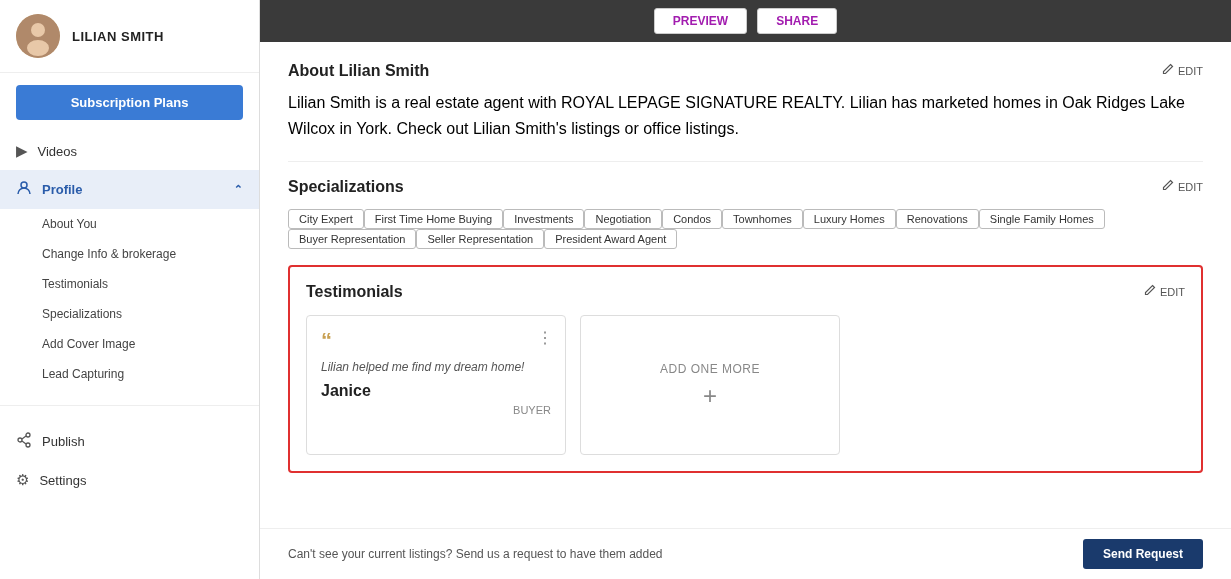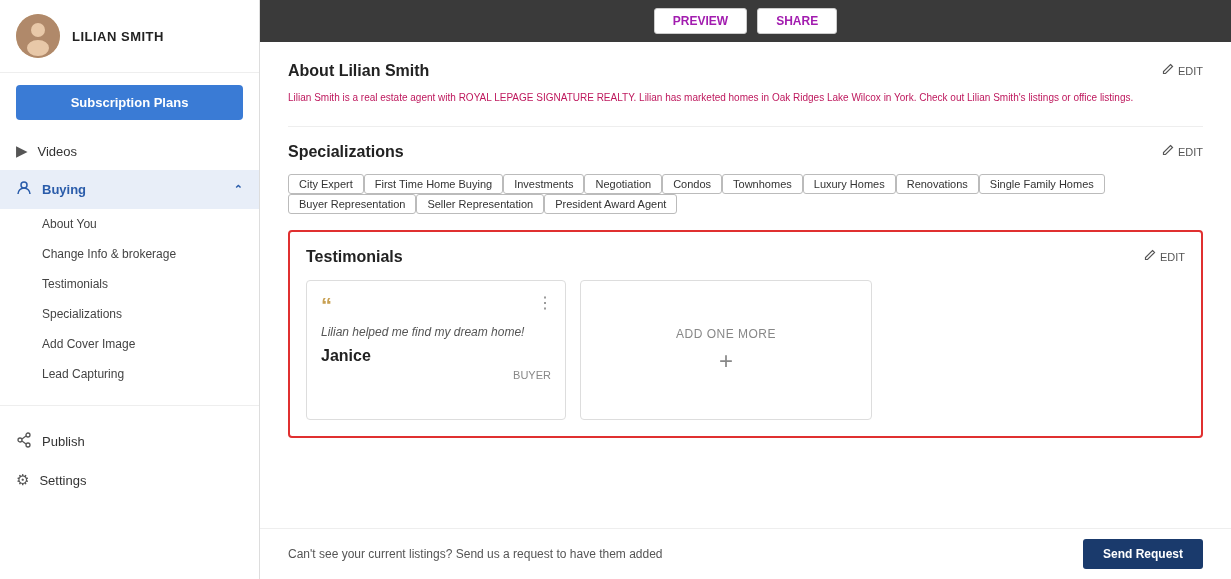--- a/index.html
+++ b/index.html
@@ -131,22 +131,22 @@
       display: flex;
       align-items: center;
       gap: 4px;
       font-size: 11px;
       color: #555;
       cursor: pointer;
     }
     .edit-icon { font-size: 12px; }
 
     .about-text {
-      font-size: 10px;
-      color: #be185d;
+      font-size: 16px;
+      color: #000000;
       line-height: 1.6;
       margin-bottom: 20px;
     }
     .section-divider { border: none; border-top: 1px solid #eee; margin: 16px 0; }
 
     
     .spec-tags {
       display: flex;
       flex-wrap: wrap;
       gap: 0;
@@ -211,21 +211,21 @@
     }
     .testimonial-role {
       font-size: 11px;
       color: #888;
       text-align: right;
       margin-top: 4px;
     }
     .add-card {
       border: 1px solid #ddd;
       border-radius: 4px;
-      width: 292px;
+      width: 260px;
       min-height: 140px;
       display: flex;
       flex-direction: column;
       align-items: center;
       justify-content: center;
       gap: 8px;
       cursor: pointer;
       background: #fff;
     }
     .add-card-label {
@@ -285,21 +285,21 @@
     <span>Videos</span>
   </div>
 
   <div class="sidebar-nav-item active">
     <span class="sidebar-nav-icon">
       <svg width="16" height="16" viewBox="0 0 16 16" fill="none">
         <circle cx="8" cy="5" r="3" stroke="#2a5caa" stroke-width="1.5"></circle>
         <path d="M2 14c0-3.314 2.686-6 6-6s6 2.686 6 6" stroke="#2a5caa" stroke-width="1.5" fill="none"></path>
       </svg>
     </span>
-    <span>Buying</span>
+    <span>Profile</span>
     <span class="sidebar-chevron">⌃</span>
   </div>
 
   <div class="sidebar-sub-item">
     <span>About You</span>
   </div>
   <div class="sidebar-sub-item">
     <span>Change Info &amp; brokerage</span>
   </div>
   <div class="sidebar-sub-item">

